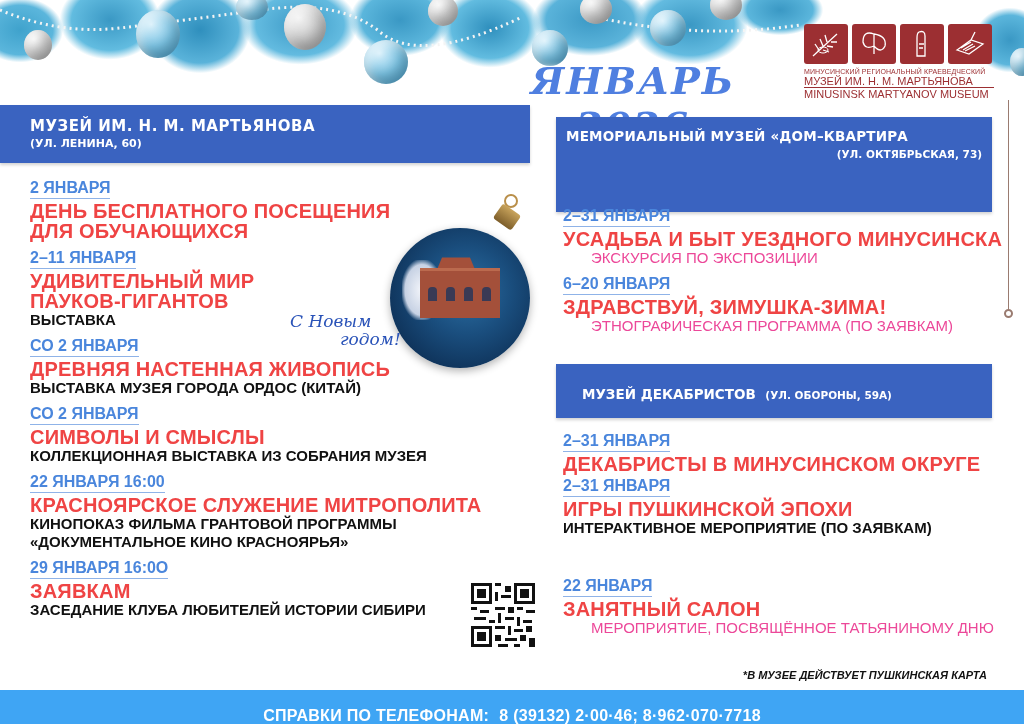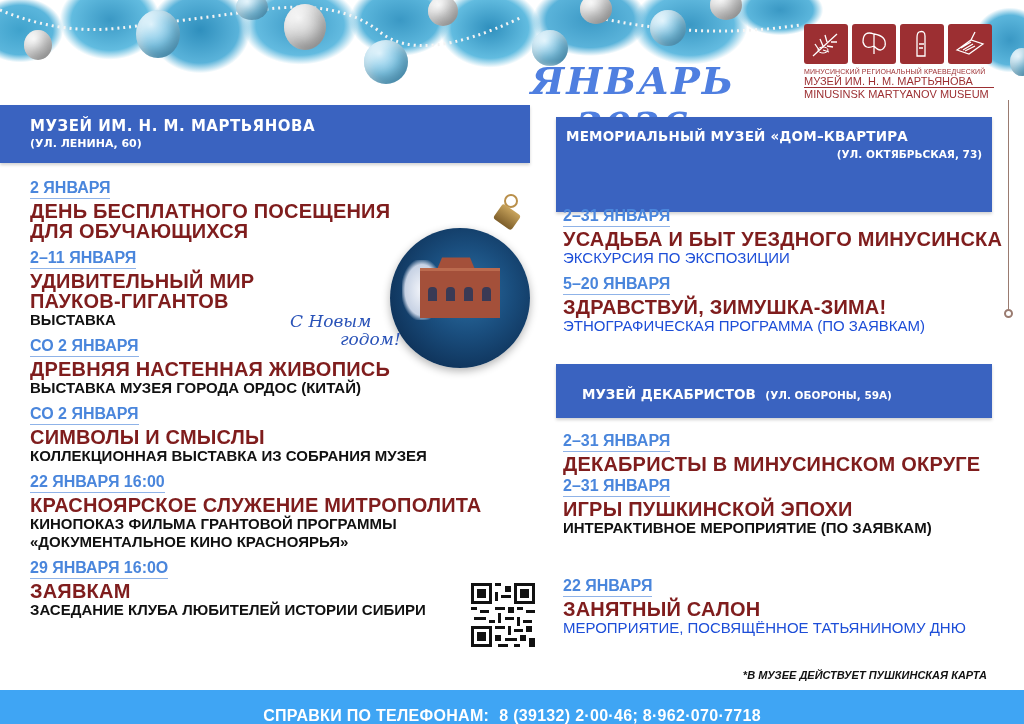--- a/index.html
+++ b/index.html
@@ -73,28 +73,28 @@
   .col-right2 { left: 563px; top: 431px; width: 450px; }
   .col-right3 { left: 563px; top: 576px; width: 450px; }
 
   .event { margin-bottom: 7px; }
   .ev-date {
     display: inline-block; font-family: "Liberation Sans", sans-serif; font-weight: bold;
     font-size: 16px; color: #4a86dc; line-height: 18px; border-bottom: 1.5px solid #8fb3e8;
     padding-bottom: 1px; margin-bottom: 2px;
   }
   .ev-title {
-    font-family: "Liberation Sans", sans-serif; font-weight: bold; color: #7f1d1d;
+    font-family: "Liberation Sans", sans-serif; font-weight: bold; color: #ef4444;
     font-size: 20px; line-height: 20px; letter-spacing: 0.2px;
   }
   .ev-sub {
     font-family: "Liberation Sans", sans-serif; font-weight: bold; color: #111111;
     font-size: 15px; line-height: 18px;
   }
-  .col-right1 .ev-sub, .col-right3 .ev-sub { font-weight: normal; color: #1d4ed8; }
+  .col-right1 .ev-sub, .col-right3 .ev-sub { font-weight: normal; color: #ec4899; margin-left: 28px; }
   .col-right1 .ev-sub { font-weight: bold; }
 
   
   .ornament { position: absolute; left: 382px; top: 186px; width: 150px; height: 200px; }
   .ornament .ball {
     position: absolute; left: 8px; top: 42px; width: 140px; height: 140px; border-radius: 50%;
     background: radial-gradient(circle at 55% 45%, #2c6fa3 0%, #1a4e7e 40%, #0d2f55 80%, #0a2240 100%);
     box-shadow: 0 3px 8px rgba(0,0,0,0.3);
     overflow: hidden;
   }
@@ -295,21 +295,21 @@
   <span class="addr">(УЛ. ОКТЯБРЬСКАЯ, 73)</span>
 </div>
 
 <div class="col col-right1">
   <div class="event">
     <div><span class="ev-date">2–31 ЯНВАРЯ</span></div>
     <div class="ev-title">УСАДЬБА И БЫТ УЕЗДНОГО МИНУСИНСКА</div>
     <div class="ev-sub" style="font-weight:normal">ЭКСКУРСИЯ ПО ЭКСПОЗИЦИИ</div>
   </div>
   <div class="event">
-    <div><span class="ev-date">5–20 ЯНВАРЯ</span></div>
+    <div><span class="ev-date">6–20 ЯНВАРЯ</span></div>
     <div class="ev-title">ЗДРАВСТВУЙ, ЗИМУШКА-ЗИМА!</div>
     <div class="ev-sub" style="font-weight:normal">ЭТНОГРАФИЧЕСКАЯ ПРОГРАММА (ПО ЗАЯВКАМ)</div>
   </div>
 </div>
 
 <div class="bar bar3">
   <span class="name">МУЗЕЙ ДЕКАБРИСТОВ</span>
   <span class="addr">(УЛ. ОБОРОНЫ, 59А)</span>
 </div>
 

